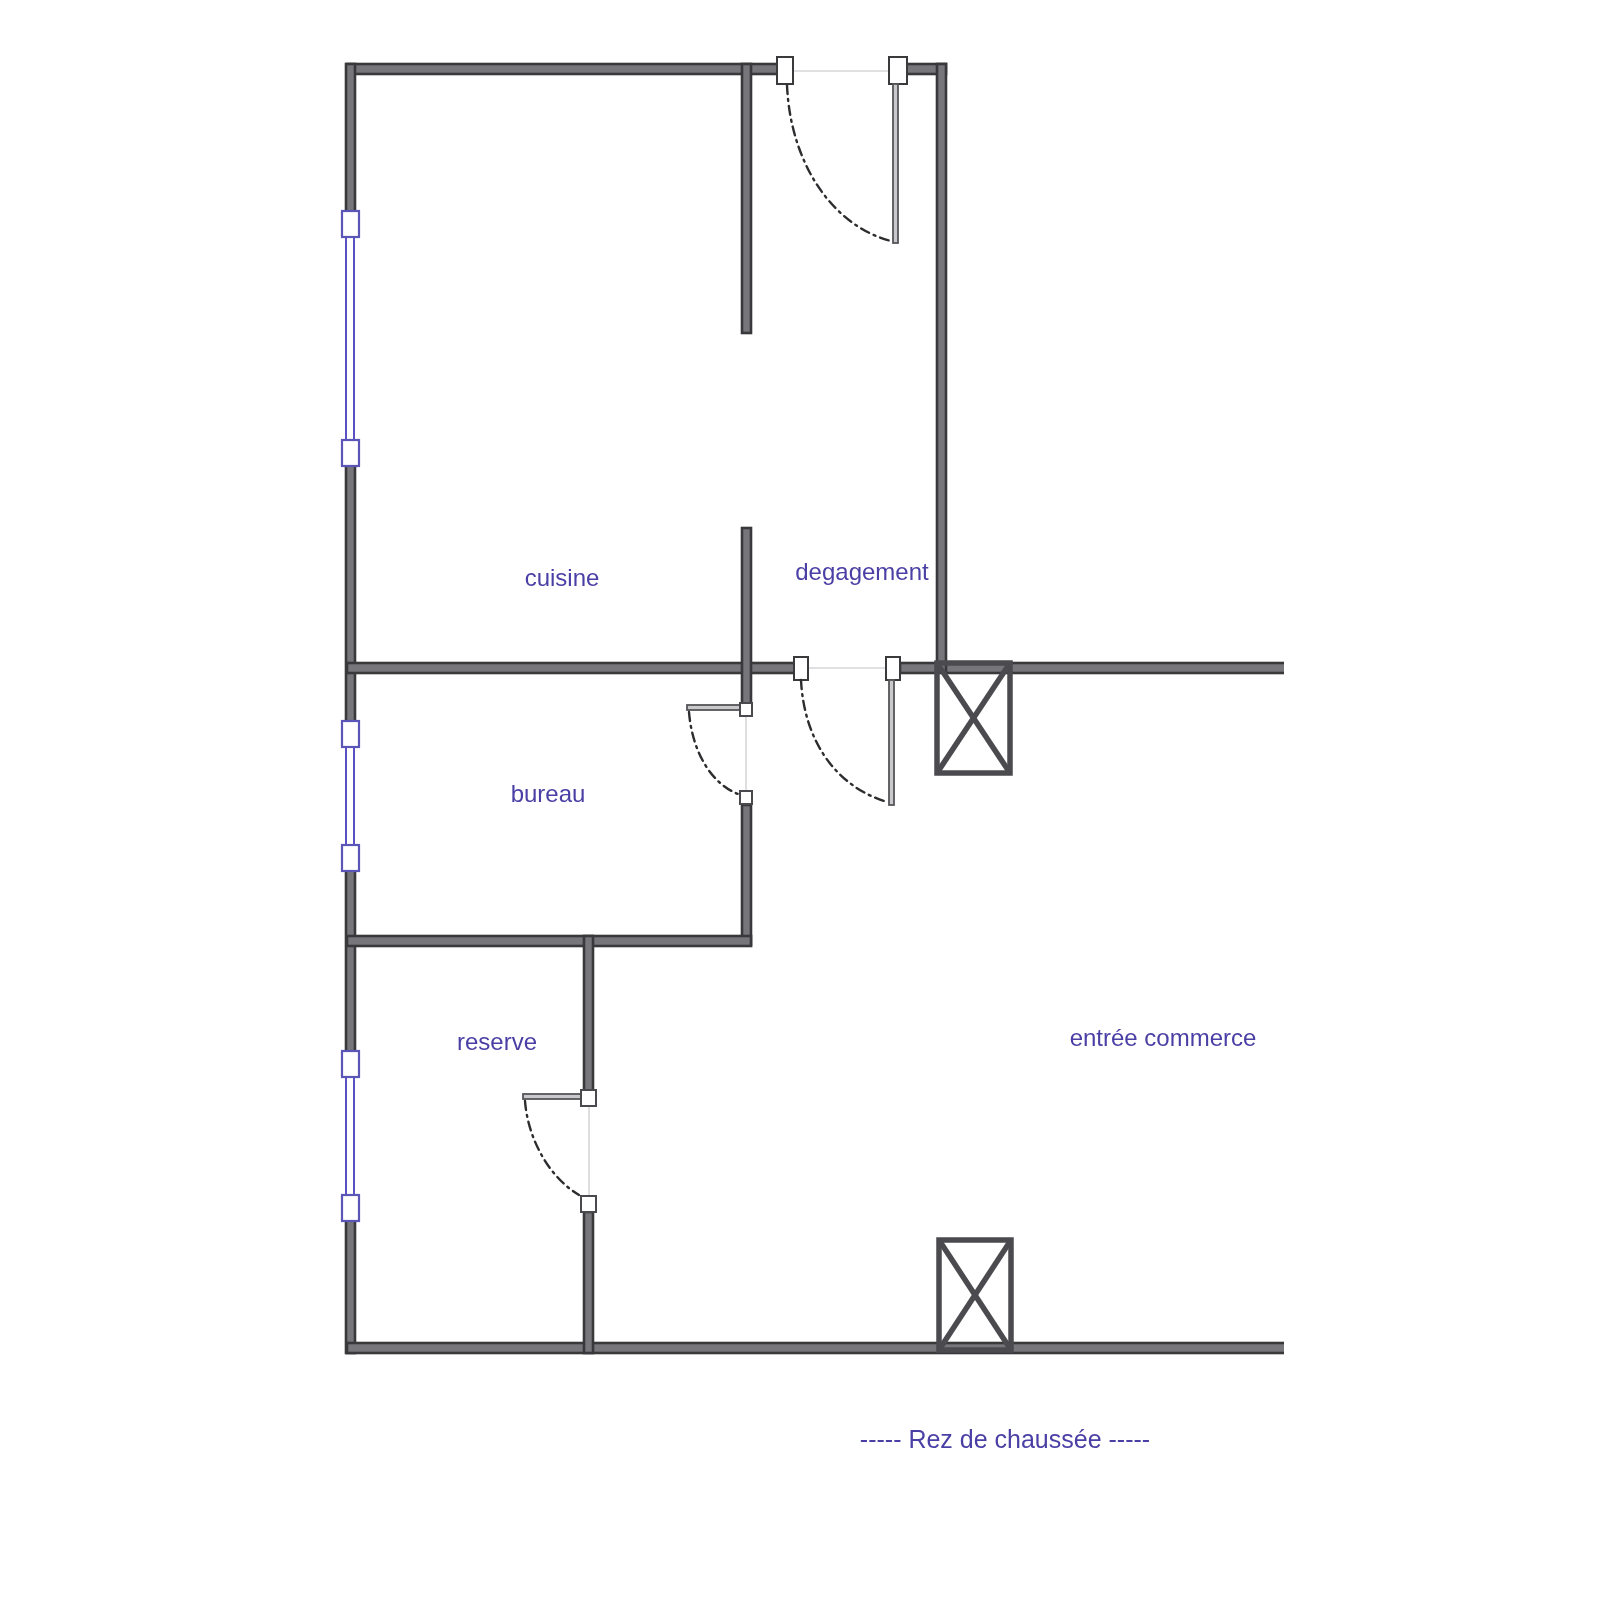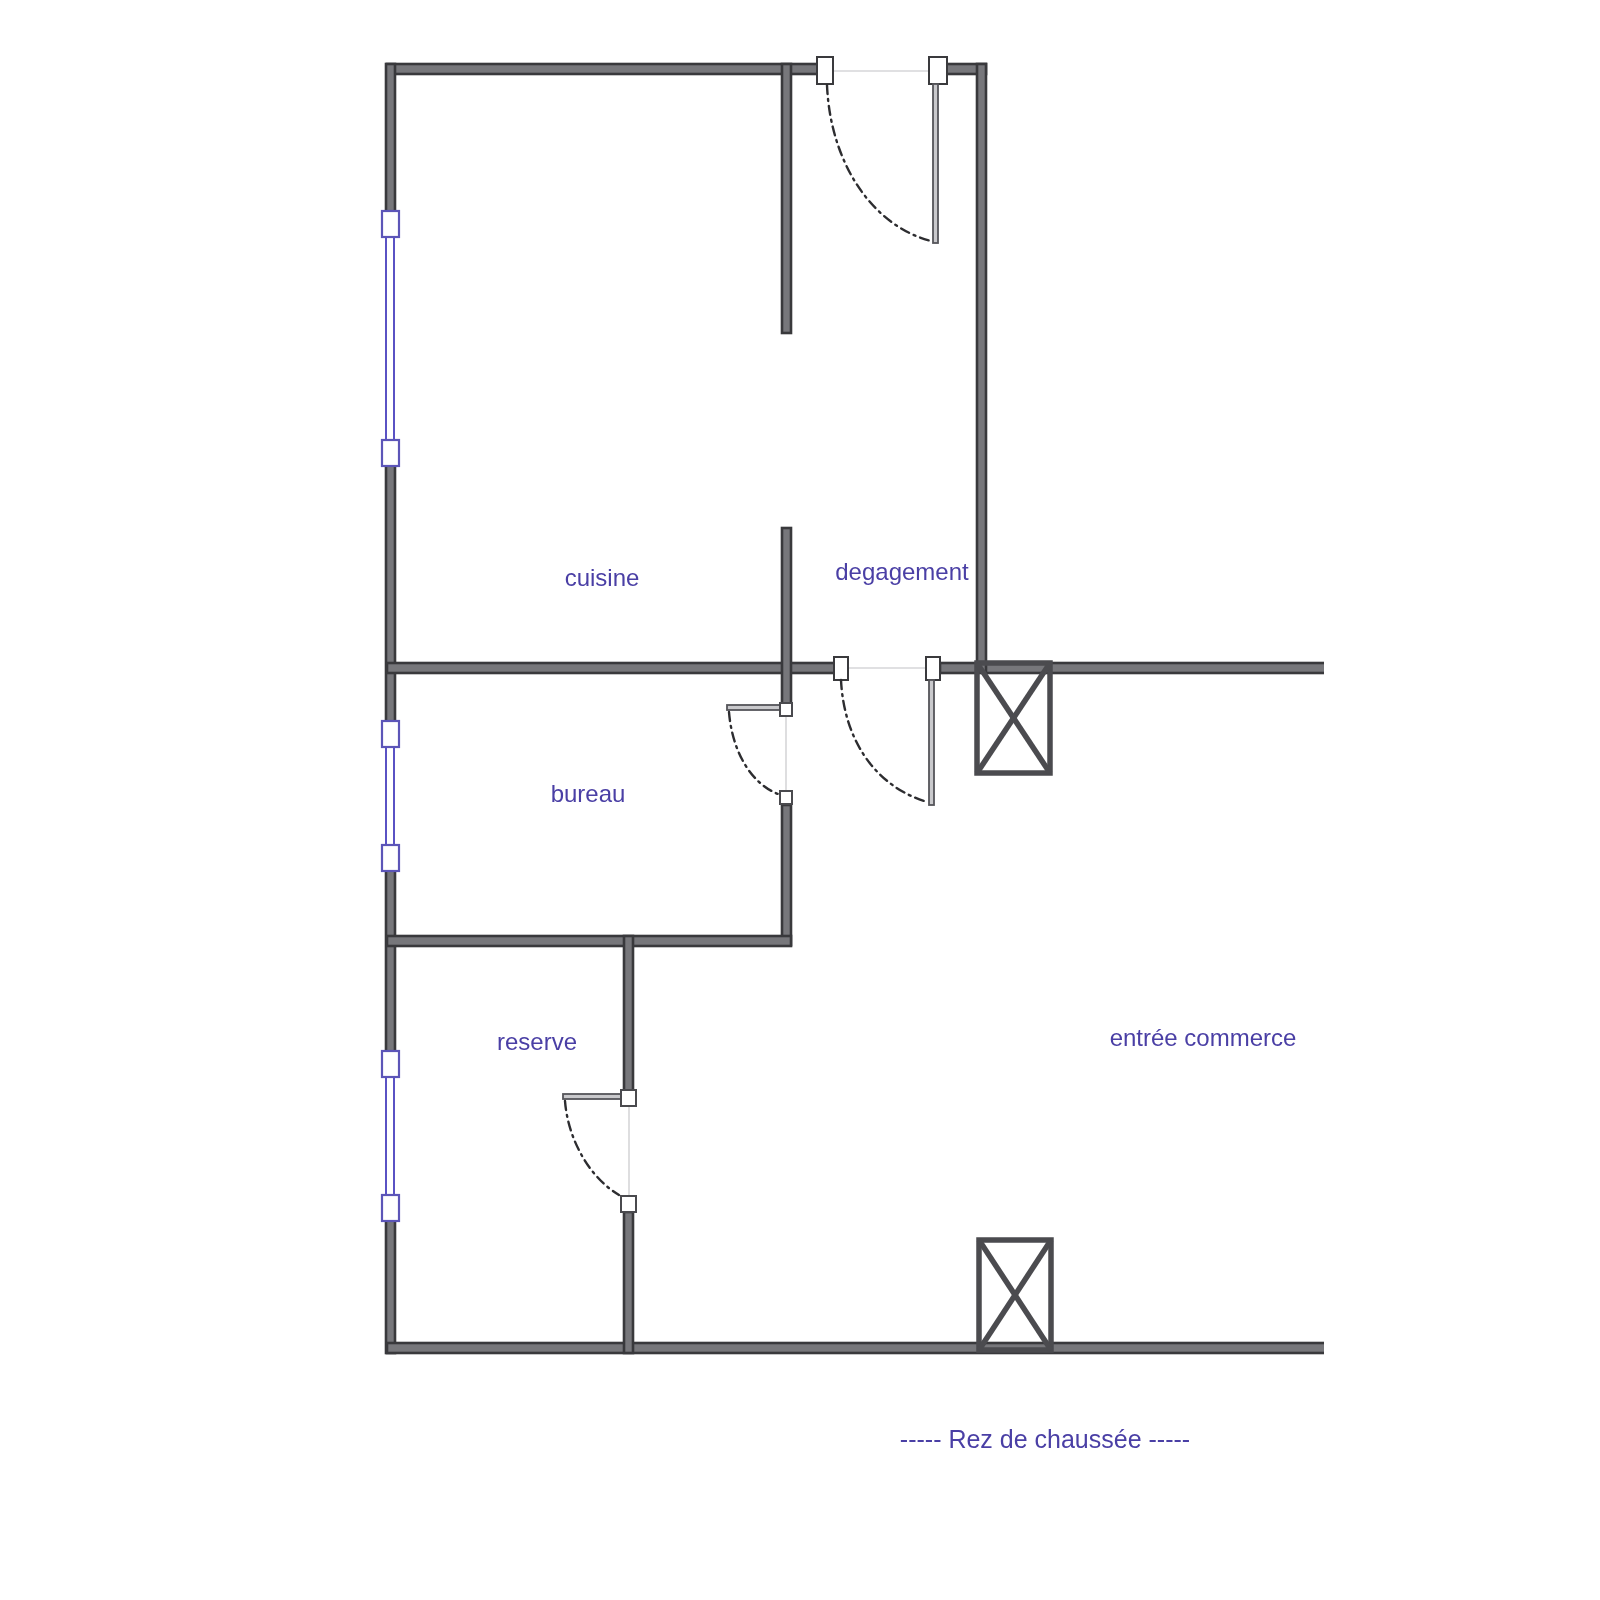--- a/index.html
+++ b/index.html
@@ -9,21 +9,21 @@
     --window-border:#5c55b8;
     --label-blue:#4a3fa5;
     --arrow-blue:#2323a8;
     --arc-dark:#2d2d30;
     --open-line:#d6d6d8;
     --leaf-fill:#c9c9cc;
     --leaf-stroke:#55555a;
     --column-stroke:#4b4b4f;
   }
   html,body{margin:0;padding:0;background:#ffffff;}
-  .page{width:1284px;height:1600px;background:#ffffff;position:relative;overflow:hidden;margin-left:40px;}
+  .page{width:1284px;height:1600px;background:#ffffff;position:relative;overflow:hidden;}
   svg{display:block;}
   .wall{fill:var(--wall-mid);stroke:var(--wall-dark);stroke-width:2.6;}
   .thin{stroke:var(--open-line);stroke-width:1.6;fill:none;}
   .frame{fill:#ffffff;stroke:#3a3a3d;stroke-width:2;}
   .hinge{fill:#ffffff;stroke:#4a4a4e;stroke-width:2;}
   .leaf{fill:var(--leaf-fill);stroke:var(--leaf-stroke);stroke-width:1.8;}
   .arc{fill:none;stroke:var(--arc-dark);stroke-width:2.4;stroke-dasharray:9 5 2 5;stroke-linecap:round;}
   .winpane{fill:#ffffff;stroke:var(--window-blue);stroke-width:2;}
   .winbox{fill:#ffffff;stroke:var(--window-border);stroke-width:2.2;}
   .xbox{fill:none;stroke:var(--column-stroke);stroke-width:5.5;}

